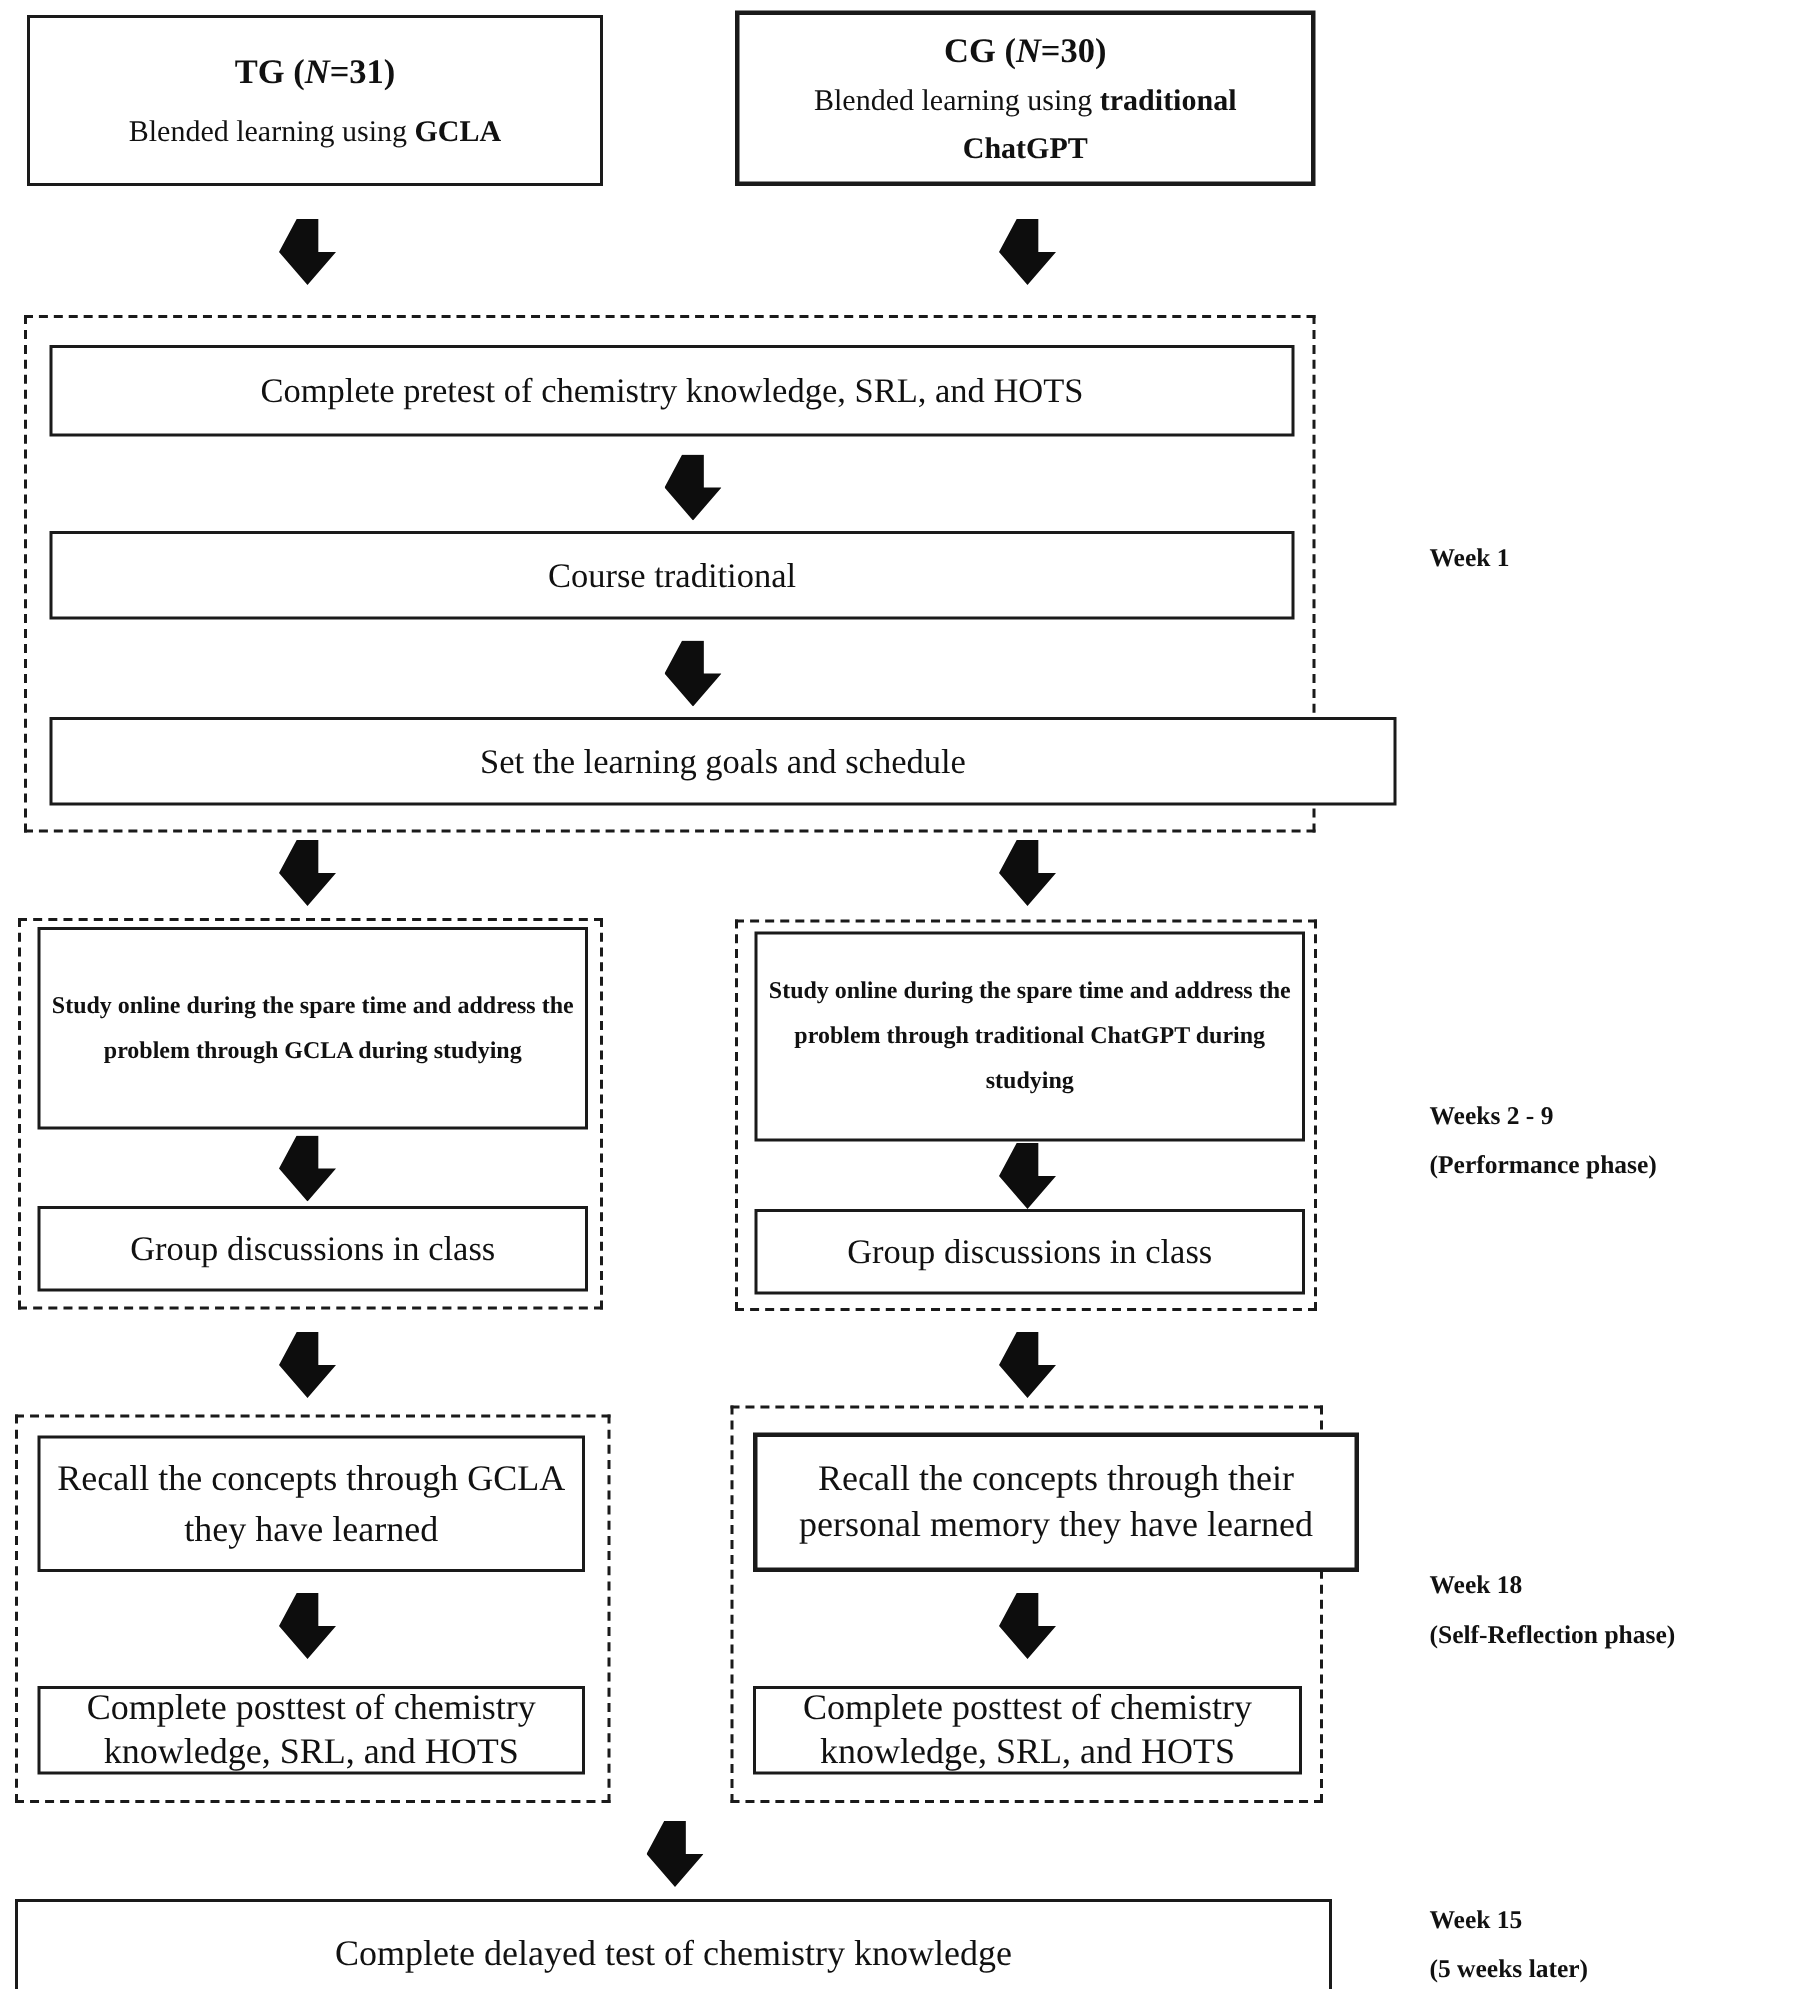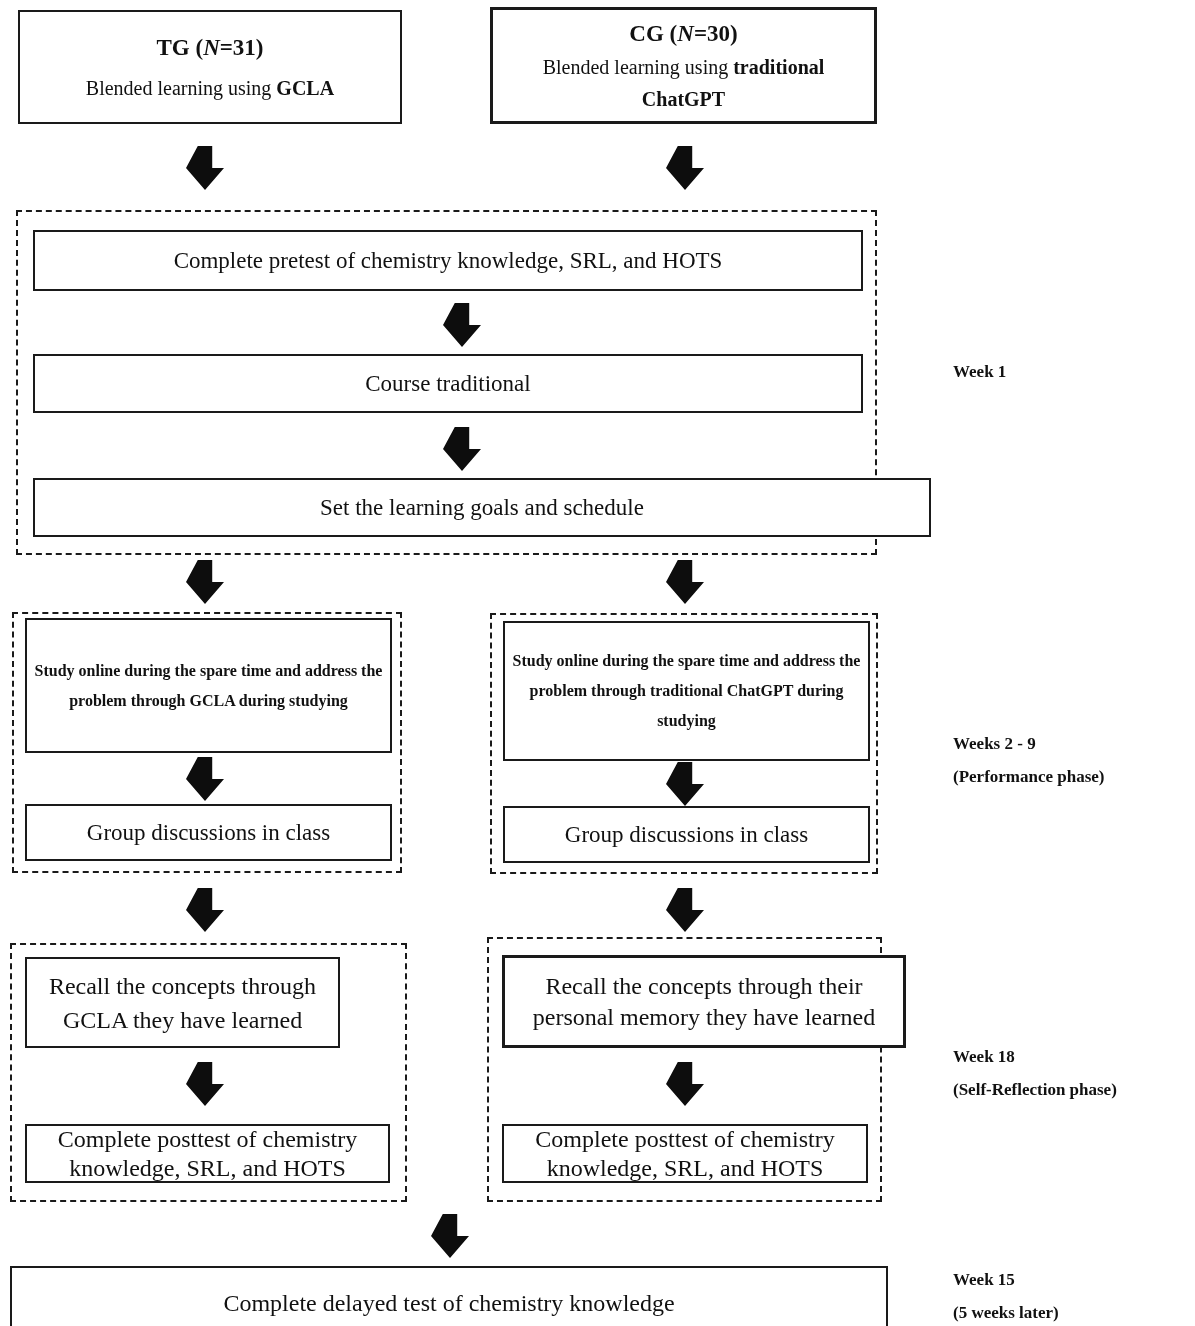--- a/index.html
+++ b/index.html
@@ -115,21 +115,21 @@
 
   <div class="label" style="top:727px;">
     <div>Weeks 2 - 9</div>
     <div>(Performance phase)</div>
   </div>
 
   <div class="arr" style="left:186px; top:888px;"></div>
   <div class="arr" style="left:666px; top:888px;"></div>
 
   <div class="dashed" style="left:10px; top:943px; width:397px; height:259px;"></div>
-  <div class="box t24 lh34" style="left:25px; top:957px; width:315px; height:91px;">
+  <div class="box t24 lh34" style="left:25px; top:957px; width:365px; height:91px;">
     <div>Recall the concepts through GCLA they have learned</div>
   </div>
   <div class="arr" style="left:186px; top:1062px;"></div>
   <div class="box t24 lh29" style="left:25px; top:1124px; width:365px; height:59px;">
     <div>Complete posttest of chemistry knowledge, SRL, and HOTS</div>
   </div>
 
   <div class="dashed" style="left:487px; top:937px; width:395px; height:265px;"></div>
   <div class="box t24 lh31" style="left:502px; top:955px; width:404px; height:93px; border-width:3px;">
     <div>Recall the concepts through their personal memory they have learned</div>

